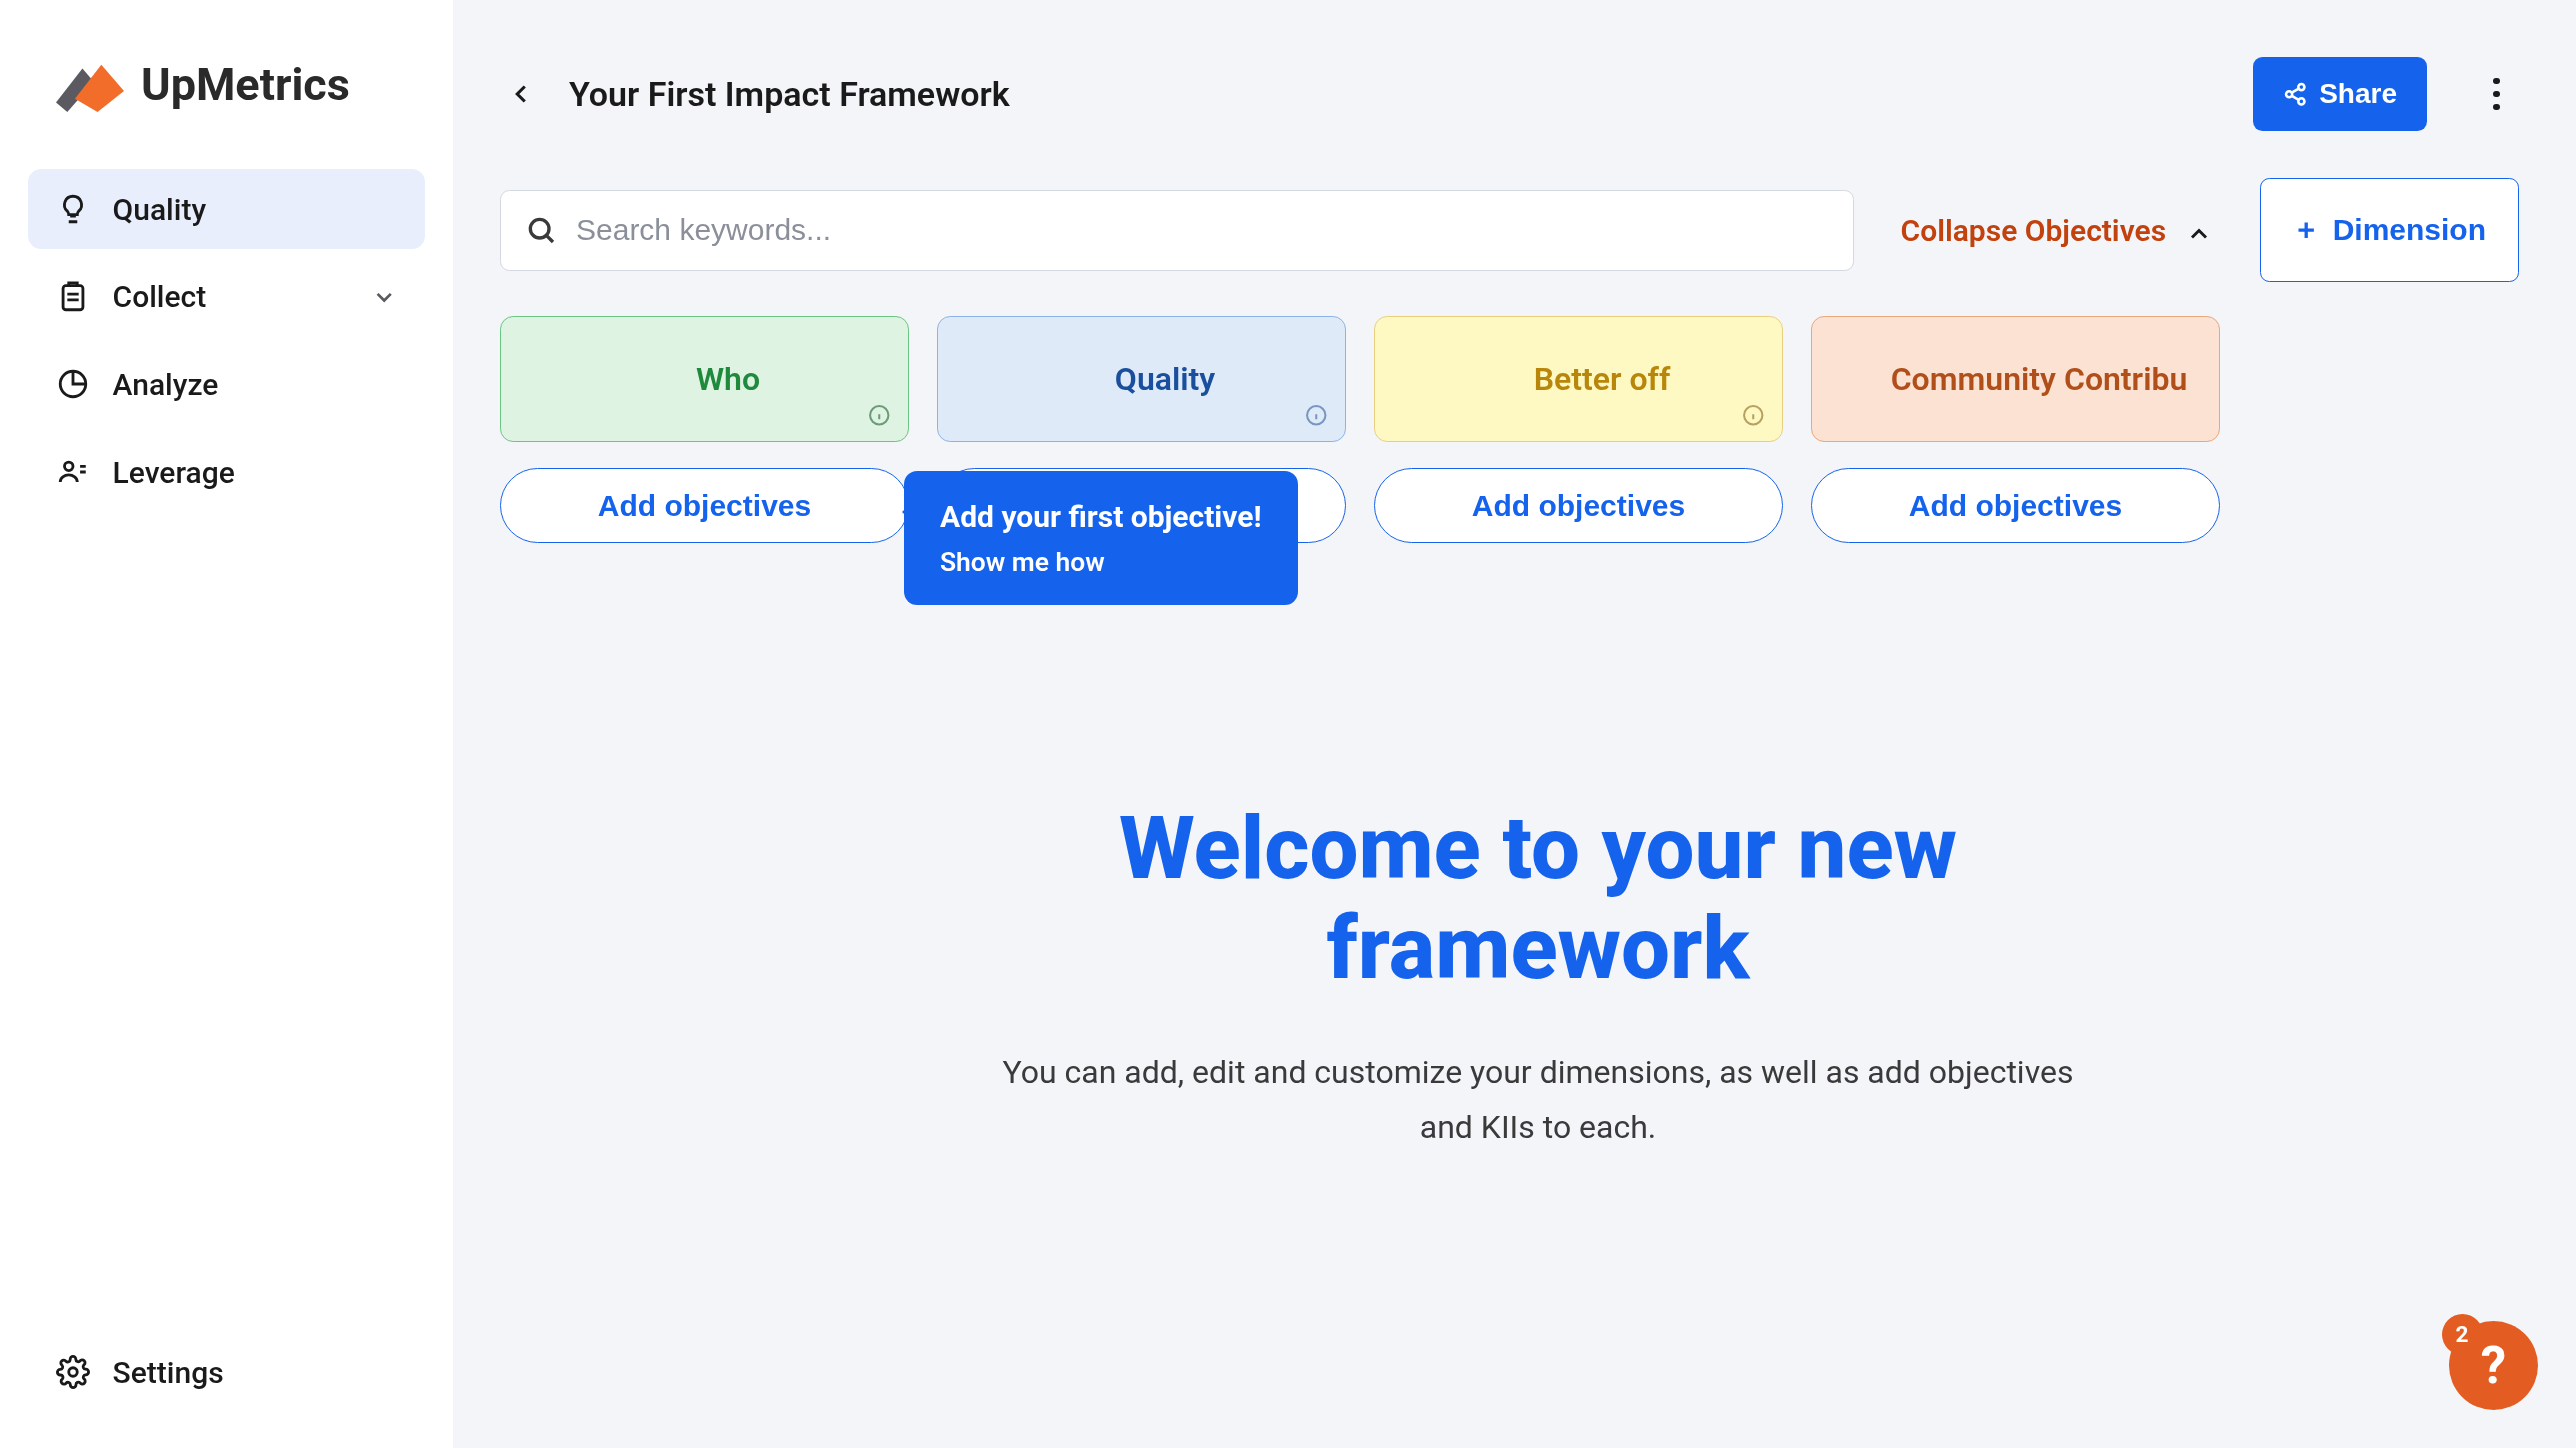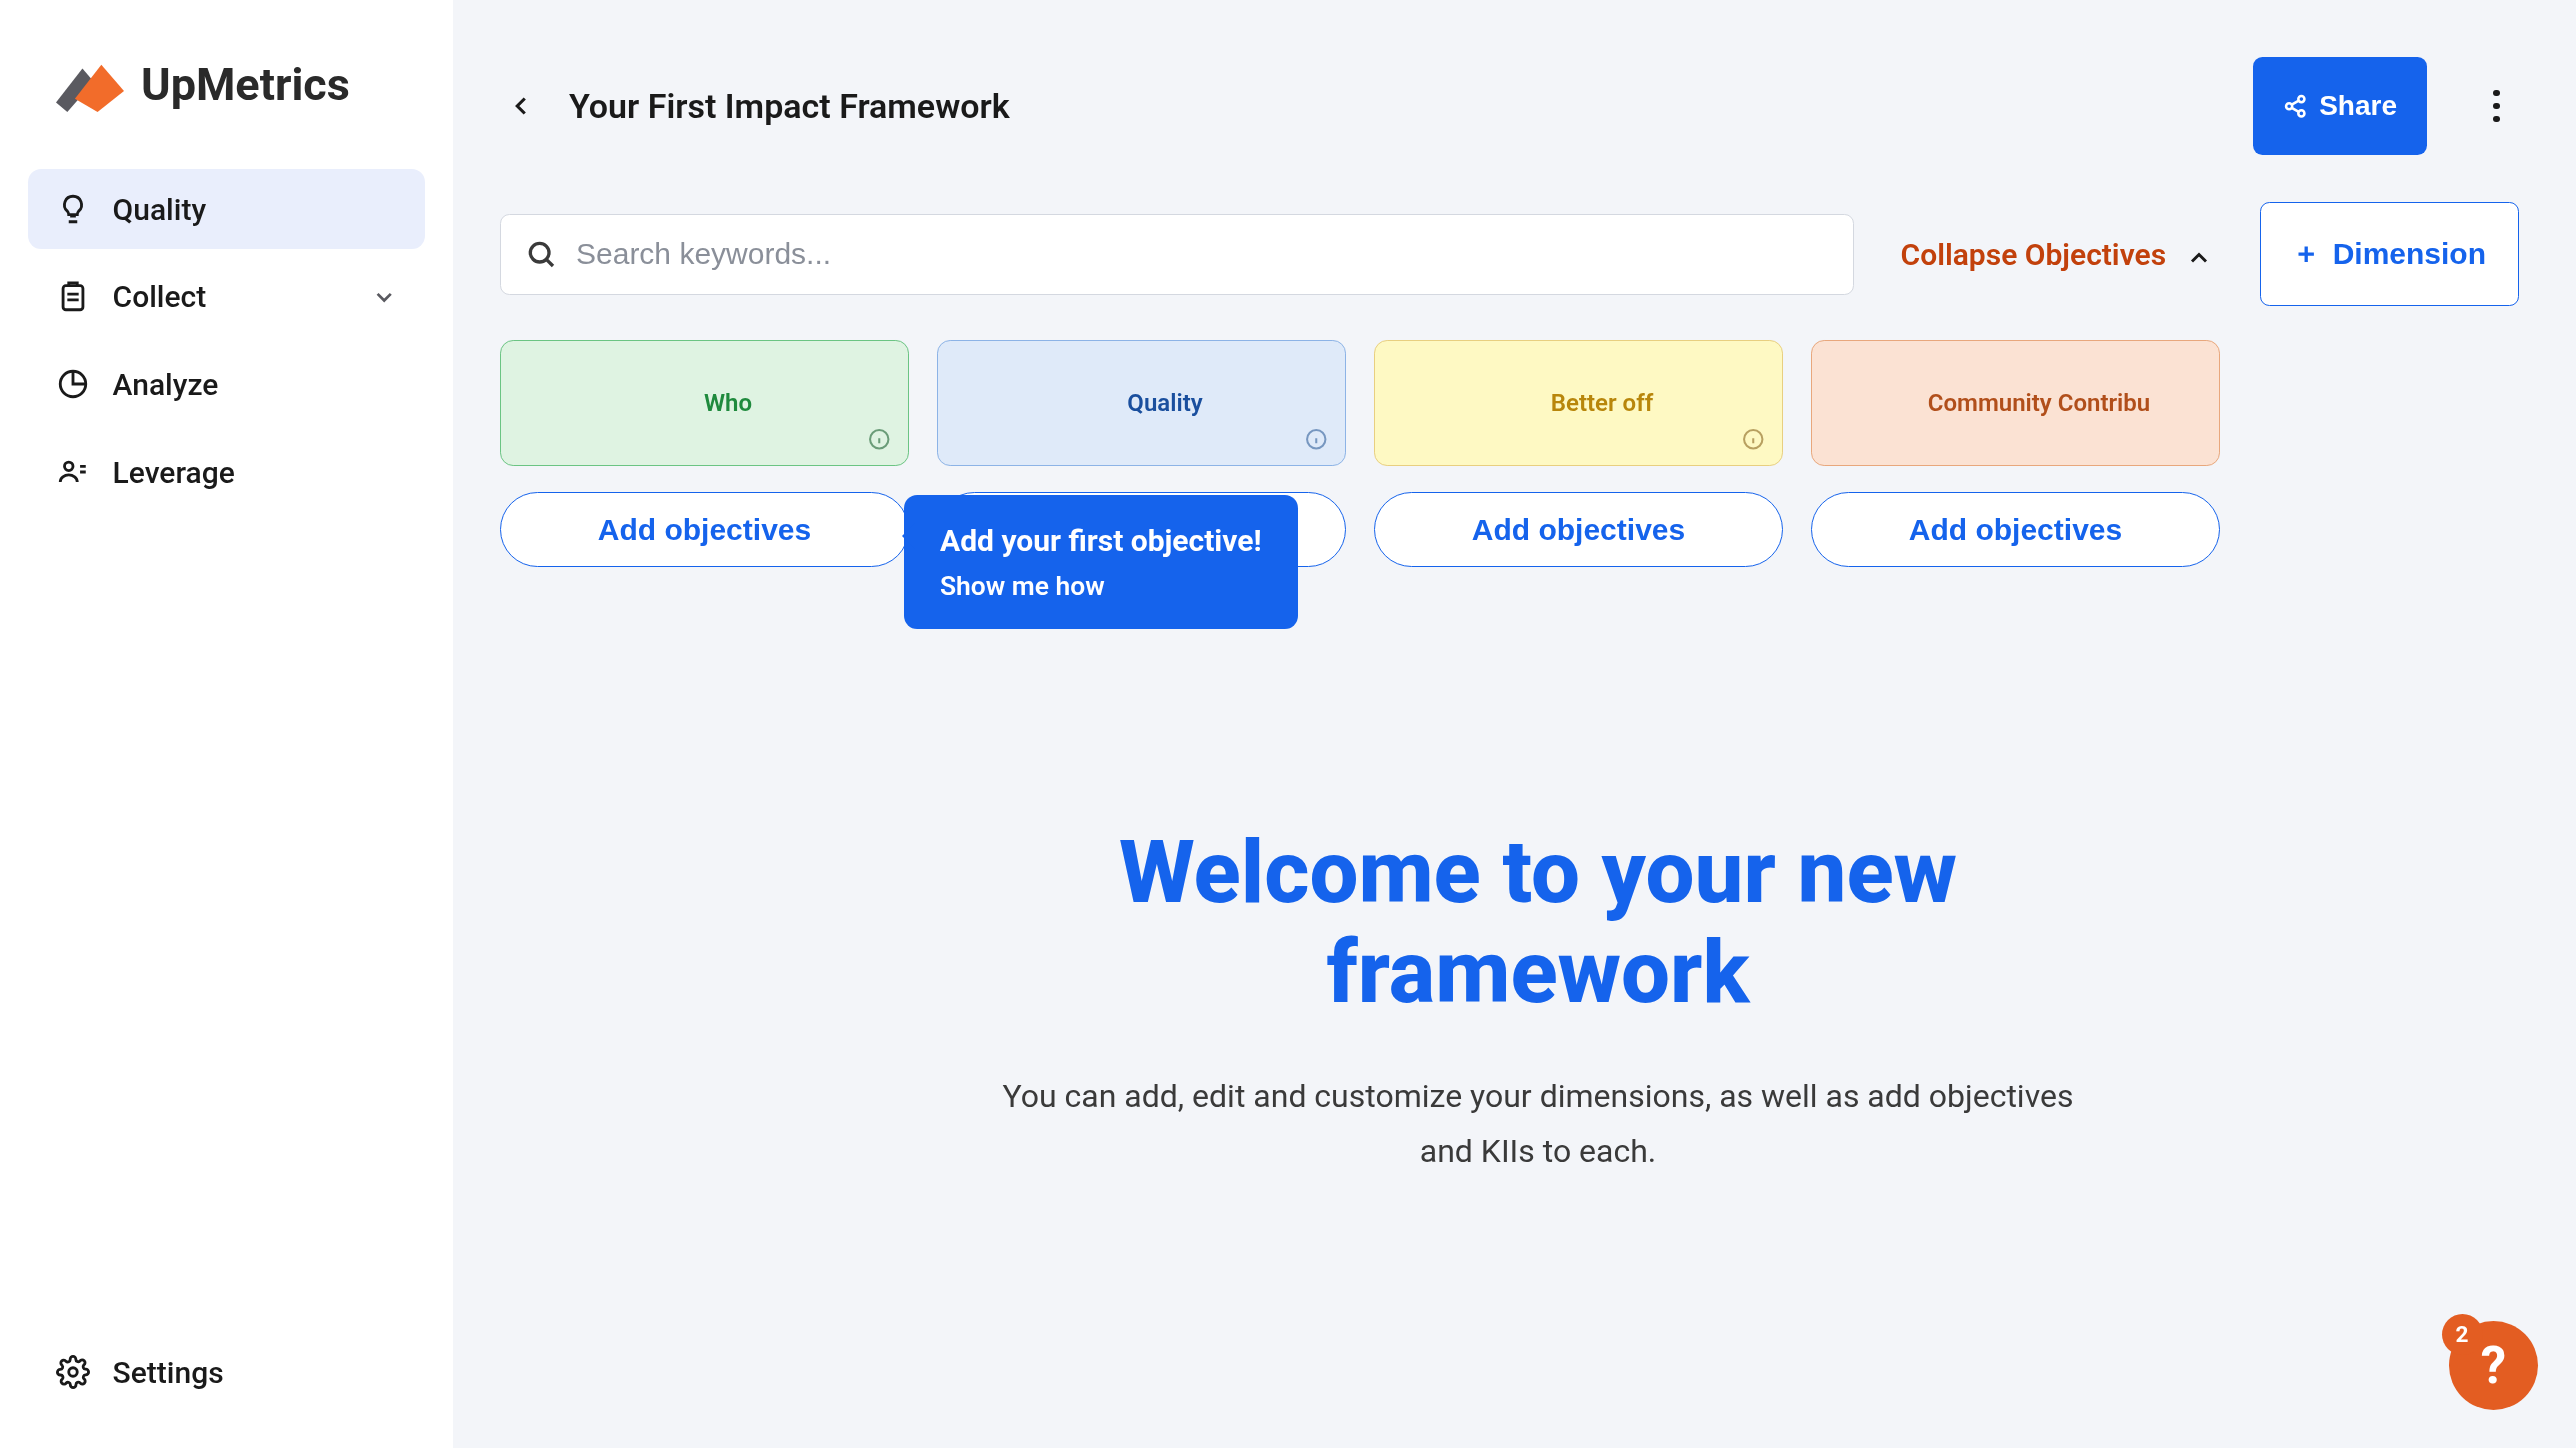--- a/index.html
+++ b/index.html
@@ -84,21 +84,21 @@
 .page-title {
   font-size: 34px;
   font-weight: 600;
   color: #1a1a1a;
 }
 .share-btn {
   margin-left: auto;
   background: #1563ec;
   color: #fff;
   border: none;
-  padding: 33px 30px;
+  padding: 21px 30px;
   border-radius: 9.4px;
   font-size: 28px;
   font-weight: 600;
   cursor: pointer;
   display: flex;
   align-items: center;
   gap: 12px;
 }
 .more-btn {
   width: 45px;
@@ -172,21 +172,21 @@
   flex-shrink: 0;
   position: relative;
 }
 .dimension-card {
   height: 126px;
   border-radius: 13.2px;
   display: flex;
   align-items: center;
   justify-content: center;
   position: relative;
-  font-size: 24px;
+  font-size: 32px;
   font-weight: 600;
   cursor: pointer;
   padding-left: 47px;
 }
 .dimension-card .info-icon {
   position: absolute;
   right: 17px;
   bottom: 13.2px;
 }
 .dim-who { background: #dff3e2; border: 1.9px solid #6bc483; color: #1f8a3d; }

